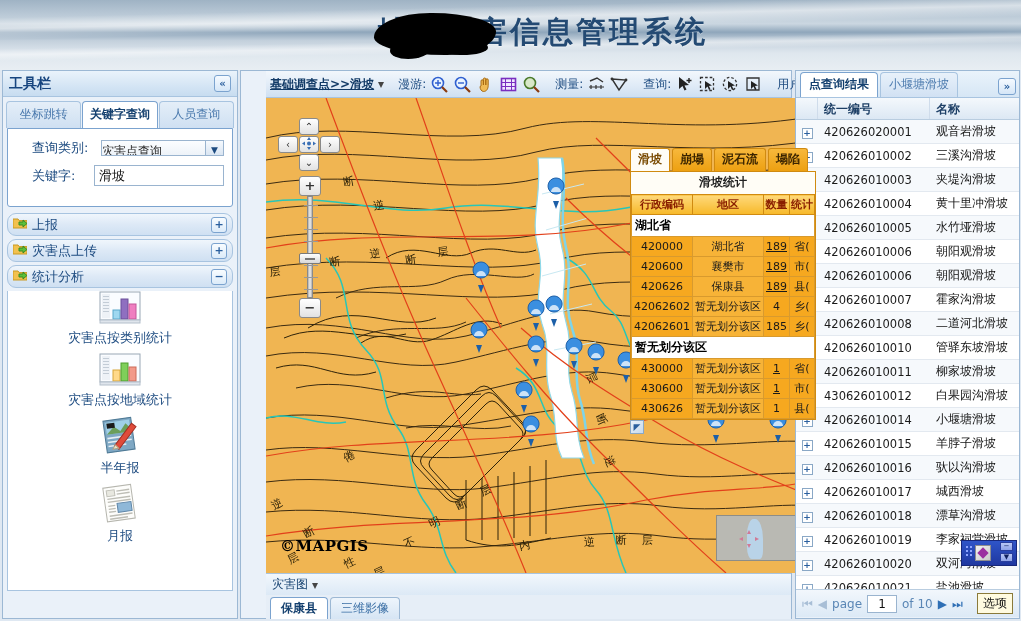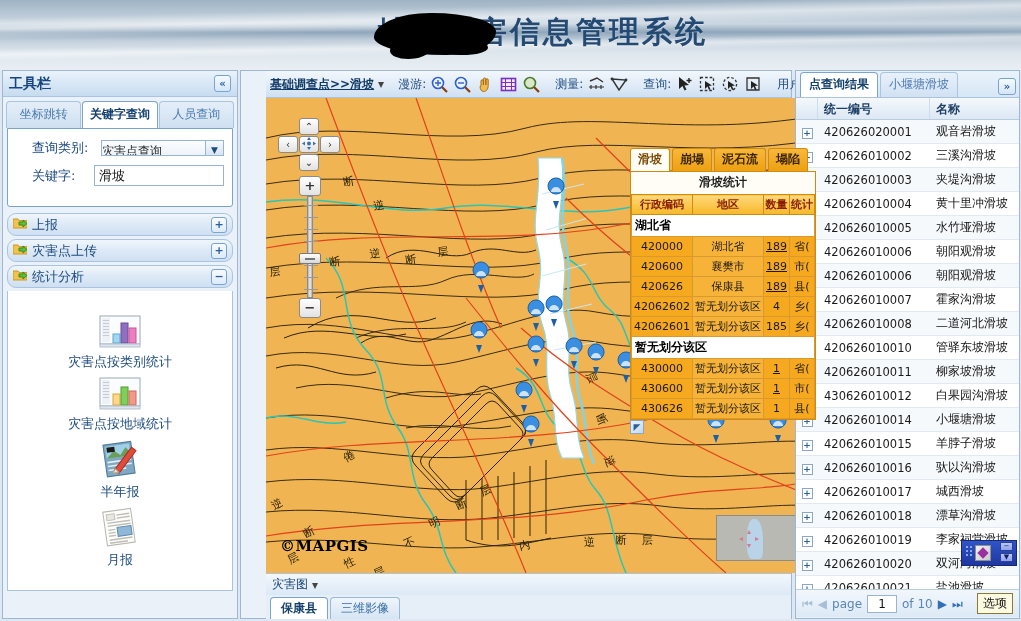--- a/index.html
+++ b/index.html
@@ -112,21 +112,21 @@
     color: #1d4b80; font-size: 13px;
   }
   .acc-head .folder { margin-right: 5px; }
   .acc-head .pm {
     margin-left: auto; width: 16px; height: 16px; border: 1px solid #7ba3cf; border-radius: 3px;
     background: linear-gradient(180deg,#f8fcff,#dcebf9);
     color: #2a5f9e; font-size: 11px; line-height: 14px; text-align: center; font-weight: 700;
   }
   .acc-body {
     background: #fff; border: 1px solid #a8c4e0; border-top: none;
-    height: 300px; padding-top: 24px;
+    height: 300px; padding-top: 0;
   }
   .stat-item { text-align: center; margin-bottom: 6px; }
   .stat-item .lbl { color: #1d4b80; font-size: 13px; margin-top: 1px; }
   .icon-chart { display:block; margin: 0 auto; }
 
   
   #mappanel {
     position: absolute; left: 240px; top: 70px; width: 552px; height: 549px;
     border: 1px solid #9cb8d4; background: #eaf1f9; padding-left: 25px;
   }

